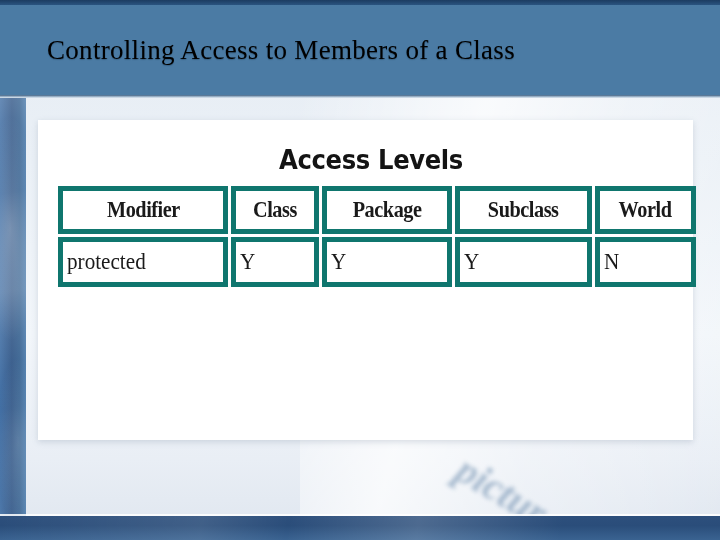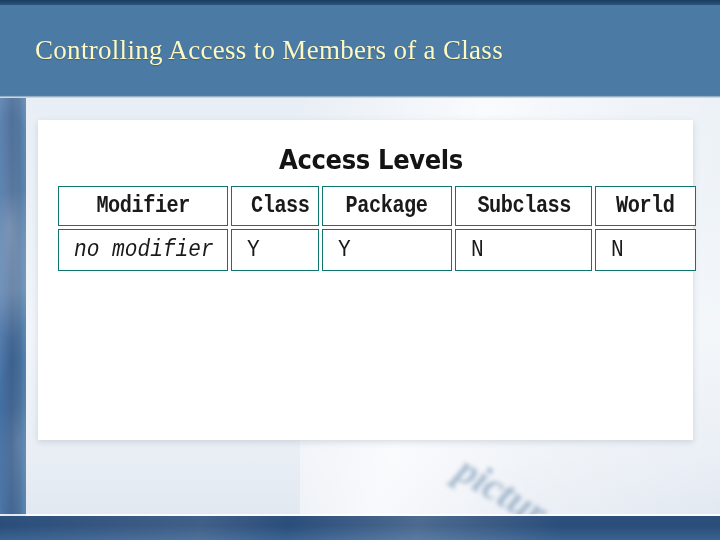--- a/index.html
+++ b/index.html
@@ -128,22 +128,22 @@
   }
   .title-bar {
     position: absolute;
     left: 0; right: 0;
     top: 5px; height: 90px;
     background: #4b7ba4;
     display: flex;
     align-items: center;
   }
   .title-text {
-    margin-left: 35px;
-    color: #fef9c3;
+    margin-left: 47px;
+    color: #000000;
     font-family: "Liberation Serif", serif;
     font-size: 27px;
     font-weight: 400;
     letter-spacing: 0.3px;
     text-shadow: 0 1px 1px rgba(20,45,70,0.35);
   }
   .title-underline {
     position: absolute;
     left: 0; right: 0; top: 95px;
     height: 3px;
@@ -178,27 +178,27 @@
   }
 
   table.access {
     border-collapse: separate;
     border-spacing: 3px;
     table-layout: fixed;
     width: 632px;
     margin: 0;
   }
   table.access td, table.access th {
-    border: 1px solid #0f766e;
+    border: 5px solid #0f766e;
     background: #ffffff;
     height: 40px;
-    padding: 0 15px;
+    padding: 0 4px;
     vertical-align: middle;
     text-align: left;
-    font-family: Liberation Mono, monospace;
+    font-family: Liberation Serif, serif;
     font-size: 23px;
     font-weight: 400;
     color: #1a1a1a;
     overflow: hidden;
     white-space: nowrap;
   }
   table.access th {
     font-weight: 700;
     text-align: center;
     height: 38px;
@@ -270,23 +270,23 @@
         <tr>
           <th><span>Modifier</span></th>
           <th><span>Class</span></th>
           <th><span>Package</span></th>
           <th><span>Subclass</span></th>
           <th><span>World</span></th>
         </tr>
       </thead>
       <tbody>
         <tr>
-          <td class="modifier italic"><span>no modifier</span></td>
+          <td class="modifier"><span>protected</span></td>
           <td class="val"><span>Y</span></td>
           <td class="val"><span>Y</span></td>
-          <td class="val"><span>N</span></td>
+          <td class="val"><span>Y</span></td>
           <td class="val"><span>N</span></td>
         </tr>
       </tbody>
     </table>
   </div>
 
 </div>
 
 </body></html>

